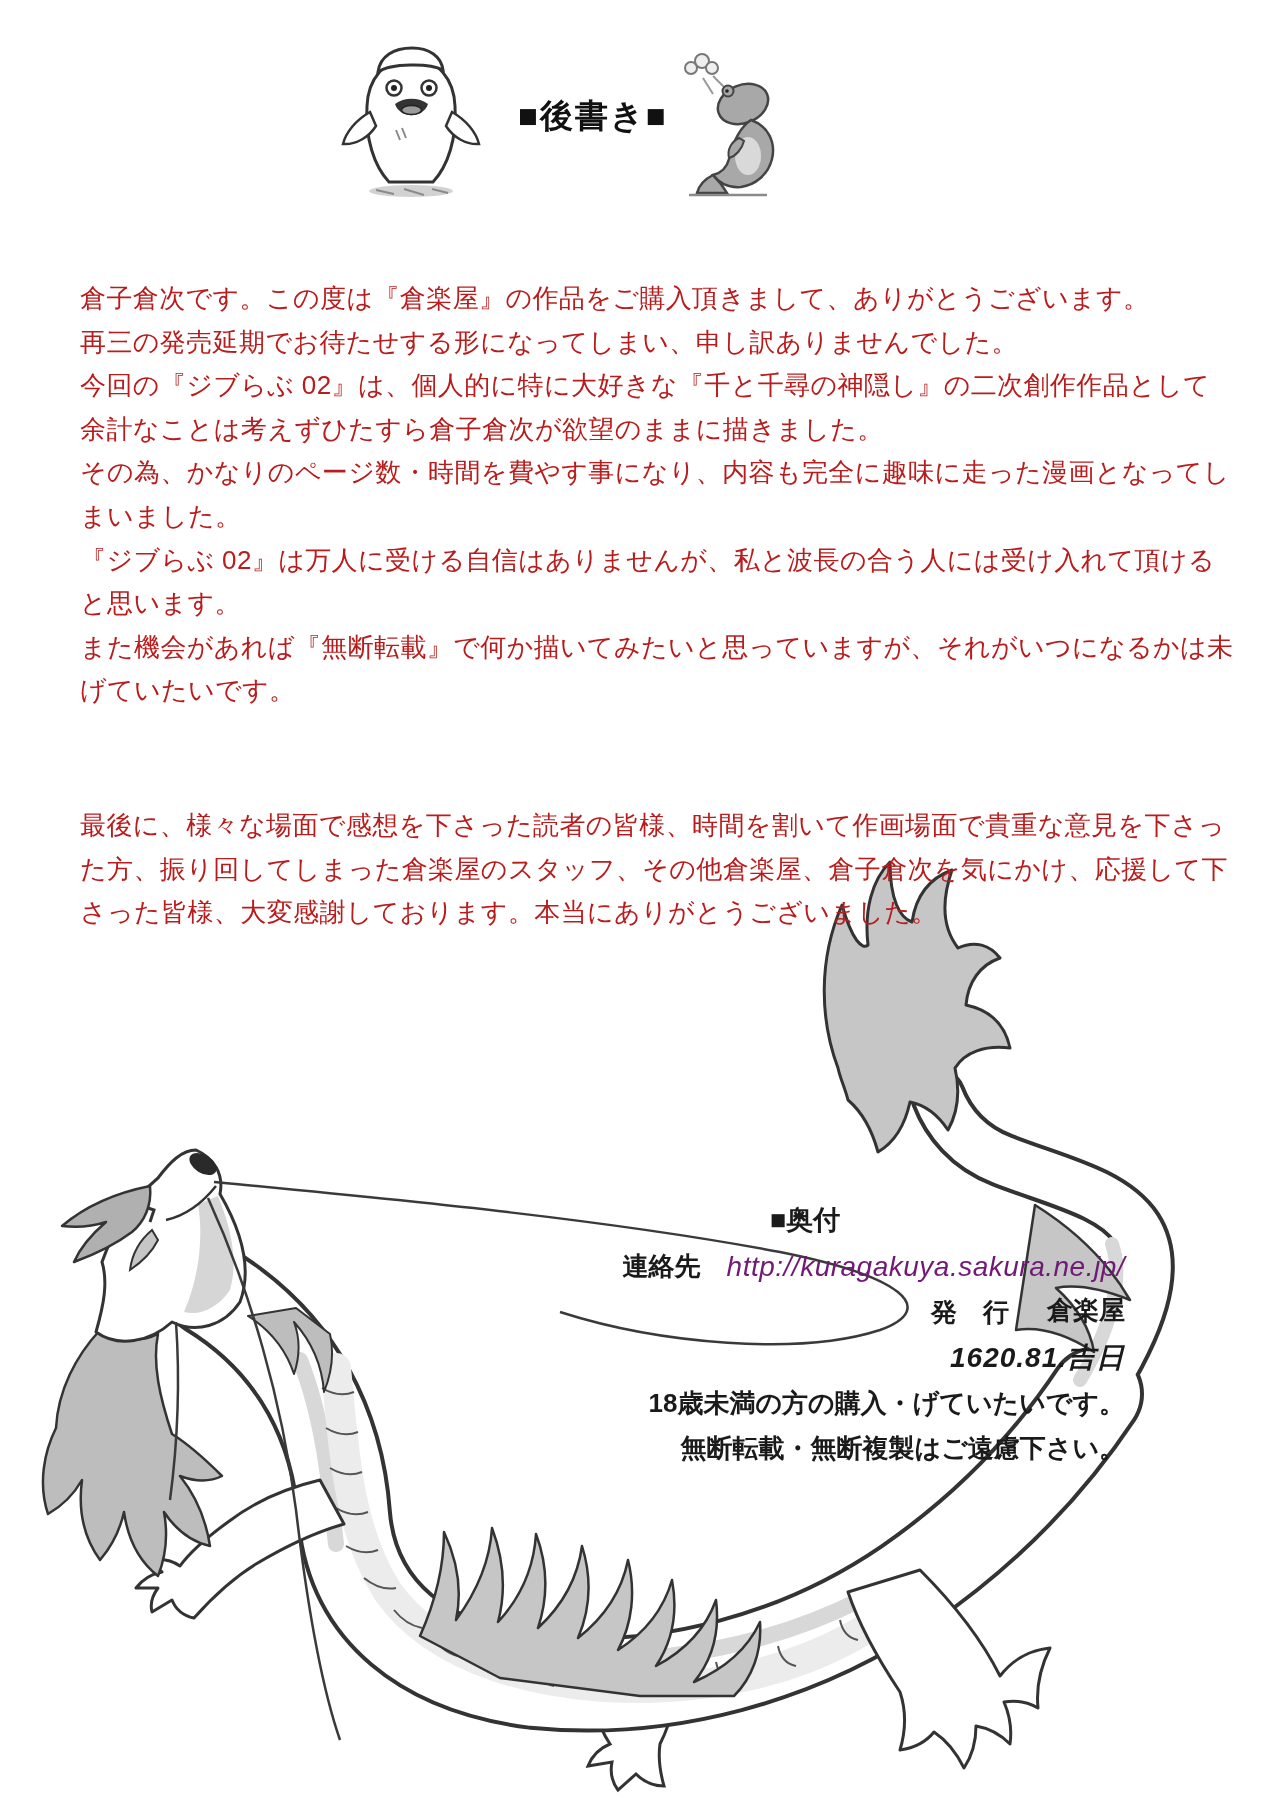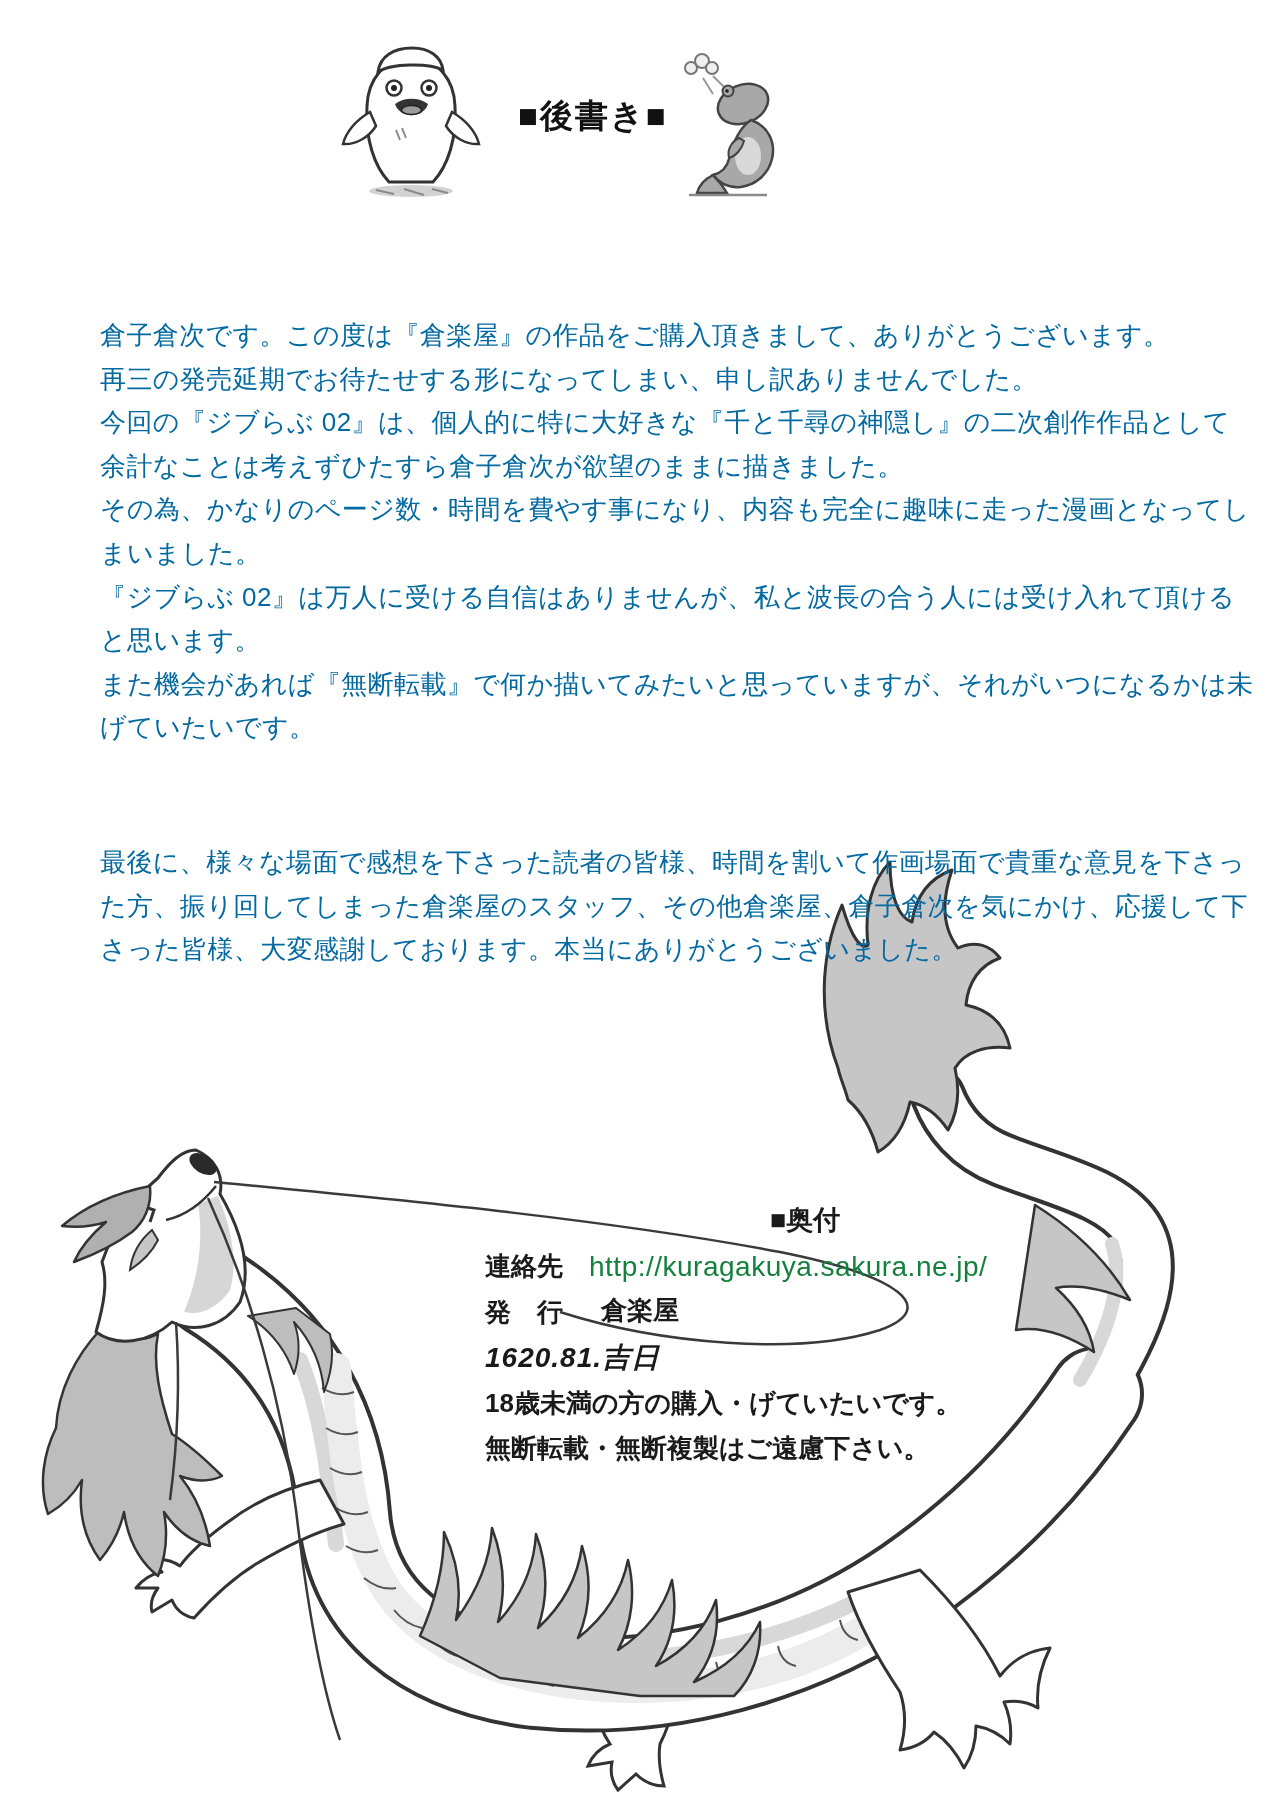--- a/index.html
+++ b/index.html
@@ -9,36 +9,36 @@
     font-family:"Liberation Sans", sans-serif;
     color:#1d1d1d;
   }
   .page-title {
     position:absolute; top:94px; left:518px;
     font-size:33px; font-weight:bold; letter-spacing:2px;
     white-space:nowrap; color:#111;
   }
   .mascot { position:absolute; }
   .afterword {
-    position:absolute; left:100px; width:1130px;
+    position:absolute; left:80px; width:1130px;
     font-size:26px; line-height:43.6px; letter-spacing:0.4px;
-    color:#0369a1; white-space:nowrap;margin-top:37px;
+    color:#b91c1c; white-space:nowrap;
   }
   .afterword.p1 { top:277px; }
   .afterword.p2 { top:804px; }
   .dragon-layer { position:absolute; left:0; top:0; width:1280px; height:1808px; }
   .colophon {
     position:absolute; left:485px; top:1196px; width:640px;
     font-weight:bold; color:#1a1a1a; white-space:nowrap;
   }
-  .colophon .row { height:45.5px; line-height:45.5px; font-size:26px; display:flex; align-items:center; }
+  .colophon .row { height:45.5px; line-height:45.5px; font-size:26px; display:flex; align-items:center;justify-content:flex-end; }
   .colophon .heading { font-size:27px; height:48px; line-height:48px;text-align:center; }
   .colophon .url {
-    font-weight:normal; font-size:28px;
-    margin-left:26px; letter-spacing:0.5px; color:#15803d;
+    font-style:italic; font-weight:normal; font-size:28px;
+    margin-left:26px; letter-spacing:0.5px; color:#701a75;
   }
   .colophon .publisher-name { margin-left:38px;font-family:Liberation Mono, monospace; }
   .colophon .date { font-style:italic; font-size:28px; letter-spacing:1px; }
 </style>
 </head>
 <body>
 
 <div class="page">
 
   <svg class="dragon-layer" viewBox="0 0 1280 1808" xmlns="http://www.w3.org/2000/svg" aria-hidden="true">

